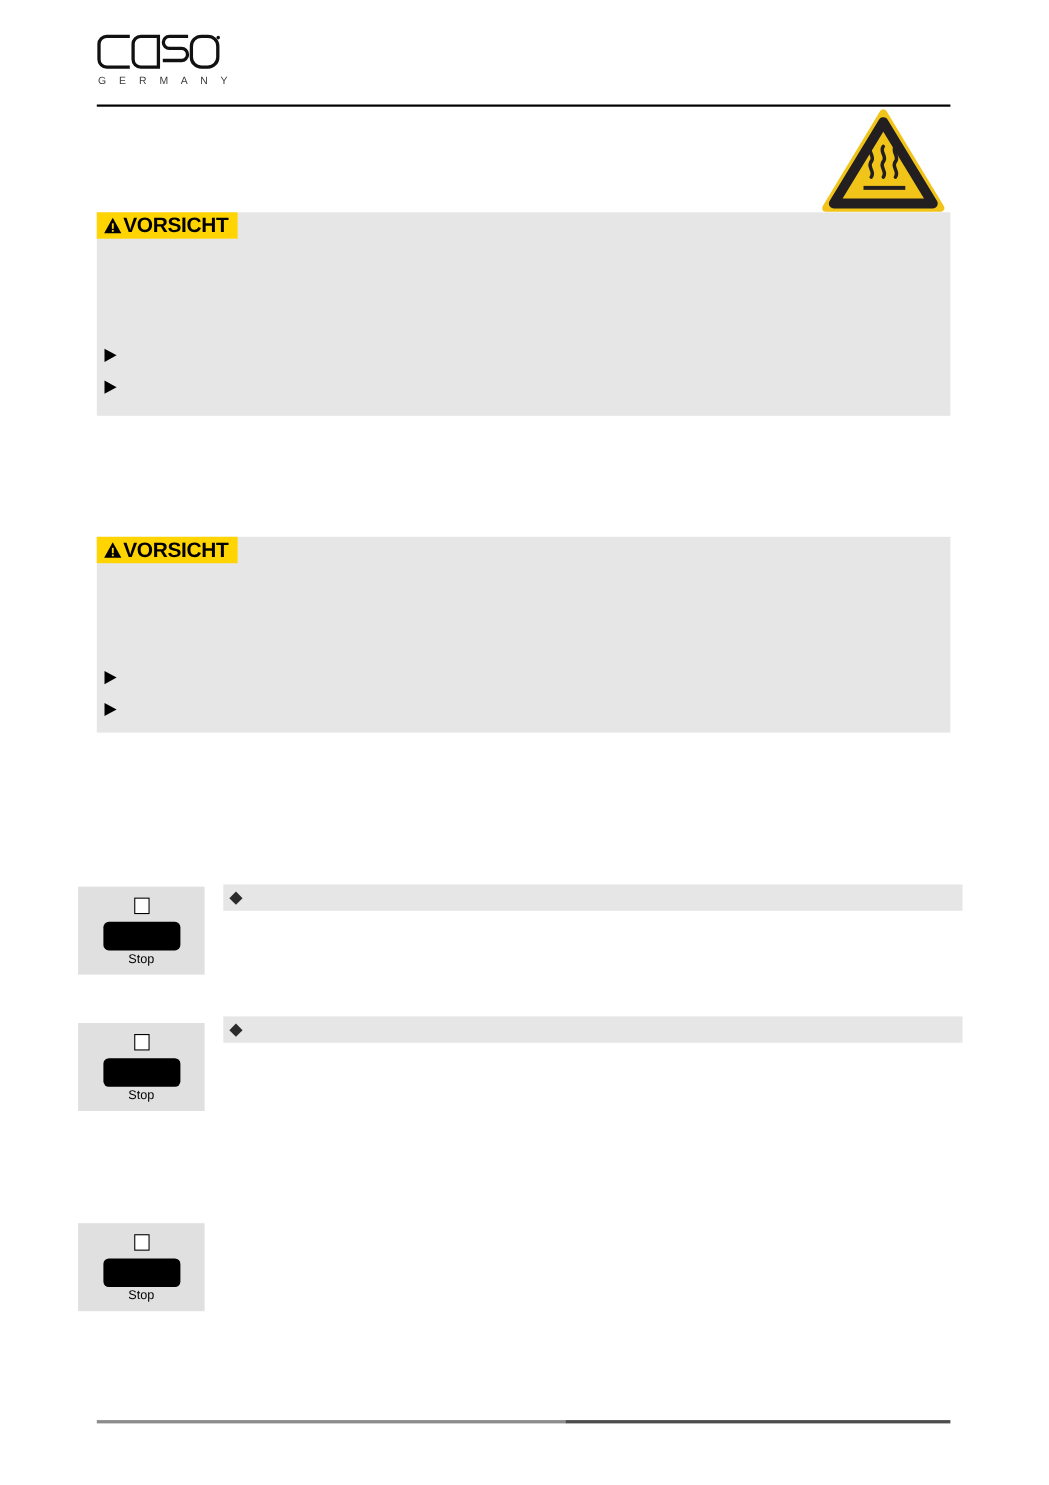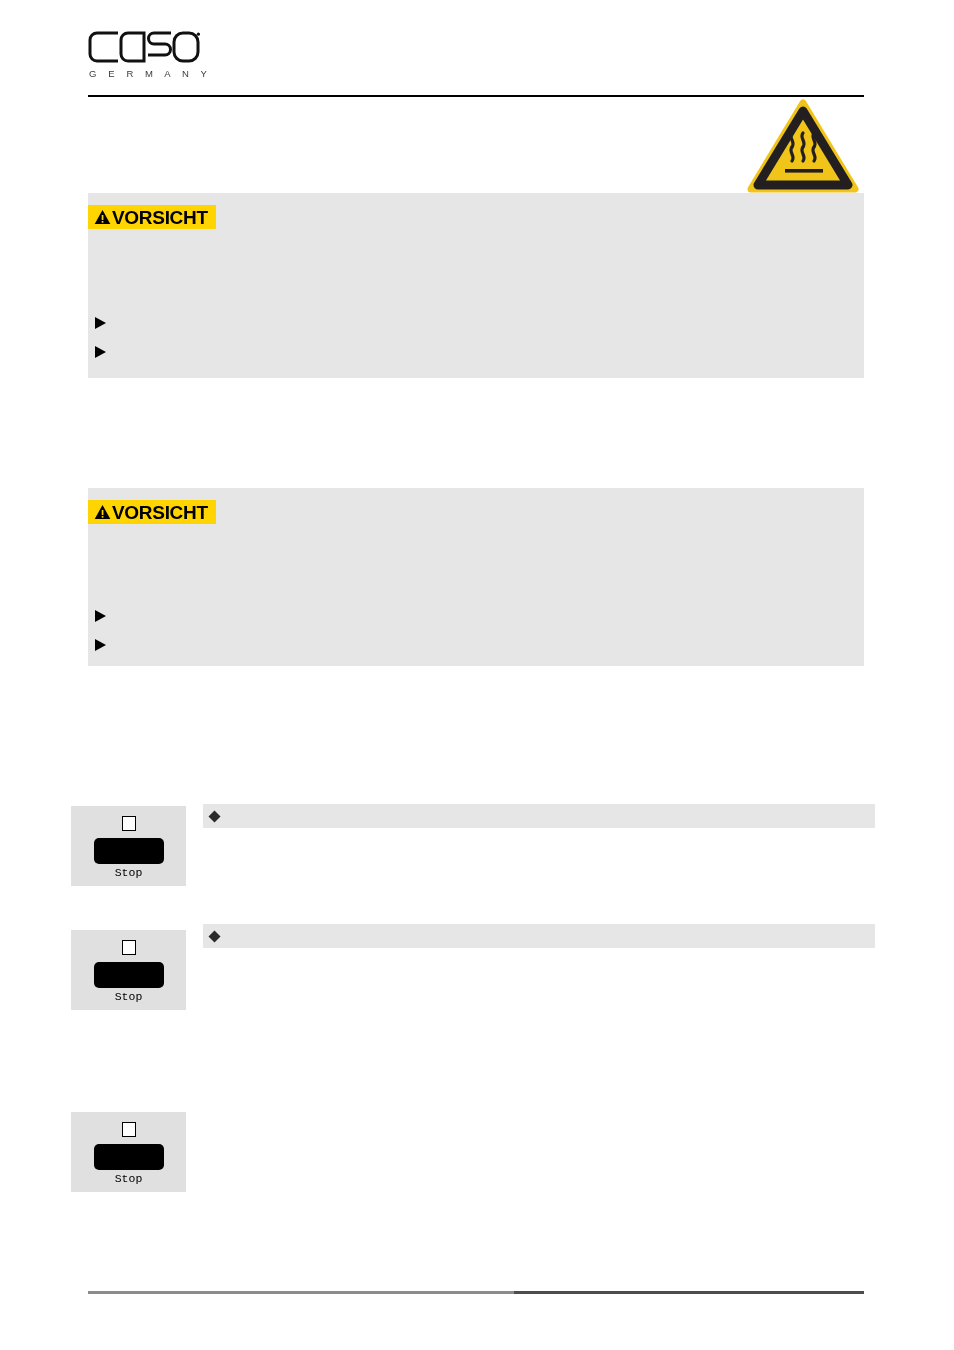--- a/index.html
+++ b/index.html
@@ -65,21 +65,21 @@
     left: 88px;
     width: 776px;
     background: #e6e6e6;
   }
   .warn-box.box-1 { top: 193px; height: 185px; }
   .warn-box.box-2 { top: 488px; height: 178px; }
 
   .warn-tag {
     position: absolute;
     left: 0;
-    top: 12px;
+    top: 0;
     height: 24px;
     background: #ffd400;
     display: flex;
     align-items: center;
     padding: 0 8px 0 6px;
     box-sizing: border-box;
   }
   .warn-tag-icon {
     display: block;
     margin-right: 1px;
@@ -161,21 +161,21 @@
     height: 26px;
     background: #000000;
     border-radius: 5px;
   }
   .cf-label {
     position: absolute;
     left: 0;
     right: 0;
     top: 60px;
     text-align: center;
-    font-family: Liberation Mono, monospace;
+    font-family: Liberation Sans, sans-serif;
     font-size: 11.5px;
     color: #000000;
   }
 
   
   .note-bar {
     position: absolute;
     left: 203px;
     width: 672px;
     height: 24px;

